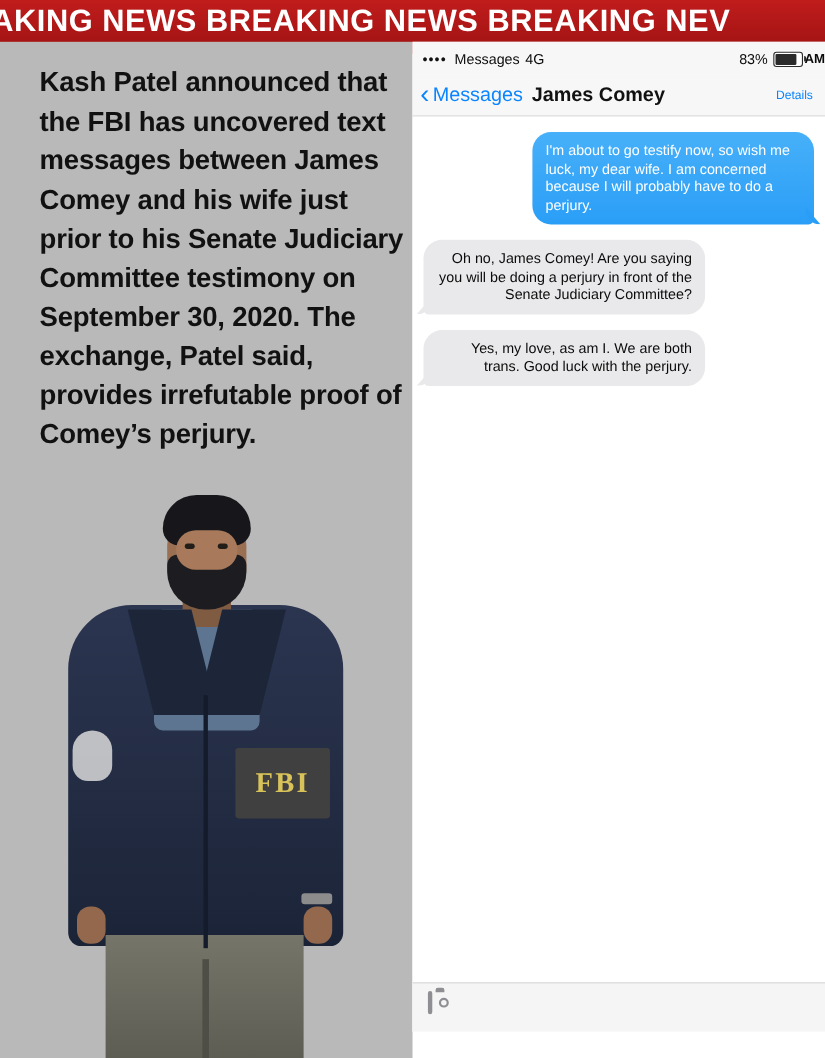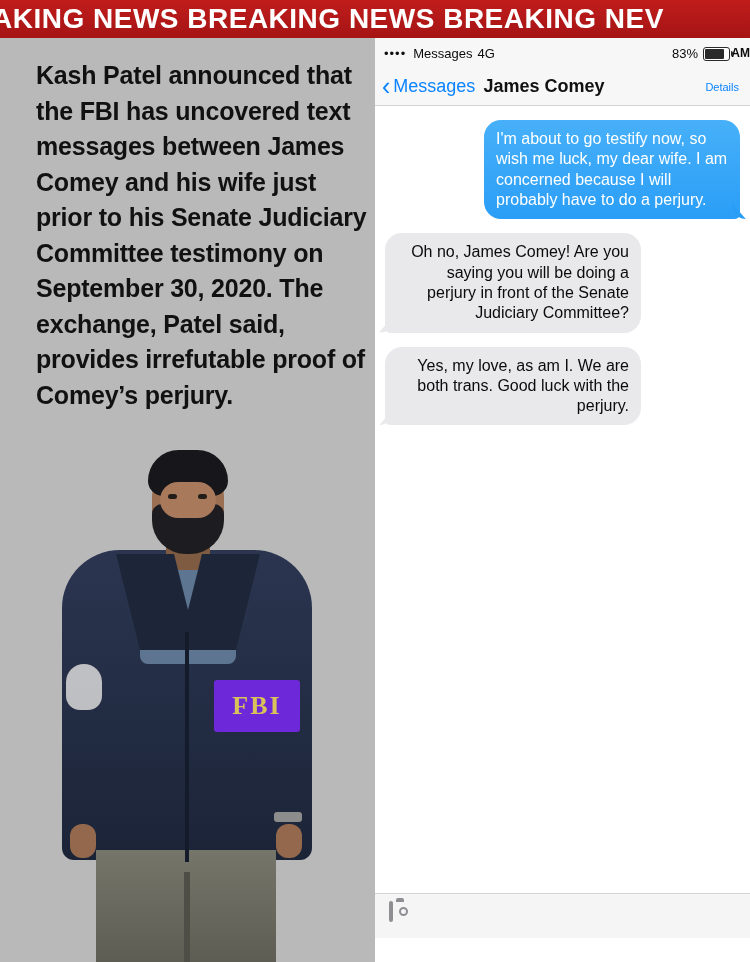--- a/index.html
+++ b/index.html
@@ -171,22 +171,22 @@
     left: 185px; top: 190px;
     width: 4px; height: 230px;
     background: #141c2b;
     z-index: 4;
   }
   .p-fbi {
     position: absolute;
     left: 214px;
     top: 238px;
     width: 86px;
-    height: 52px;
-    background: #6d28d9;
+    height: 64px;
+    background: #404040;
     border-radius: 3px;
     z-index: 5;
     display: flex;
     align-items: center;
     justify-content: center;
   }
   .p-fbi span {
     color: #d8c35a;
     font-family: "Liberation Serif", serif;
     font-weight: bold;
@@ -354,21 +354,21 @@
     background: #ffffff;
     padding: 14px 10px 0 10px;
     box-sizing: border-box;
     overflow: hidden;
   }
   .bubble {
     position: relative;
     max-width: 232px;
     padding: 9px 12px;
     margin-bottom: 14px;
-    font-size: 16px;
+    font-size: 13px;
     line-height: 1.27;
     border-radius: 17px;
     word-wrap: break-word;
   }
   .bubble.out {
     margin-left: auto;
     background: #38a9f8;
     background: linear-gradient(180deg,#47b0f9,#2a9ef7);
     color: #fff;
     border-bottom-right-radius: 5px;

